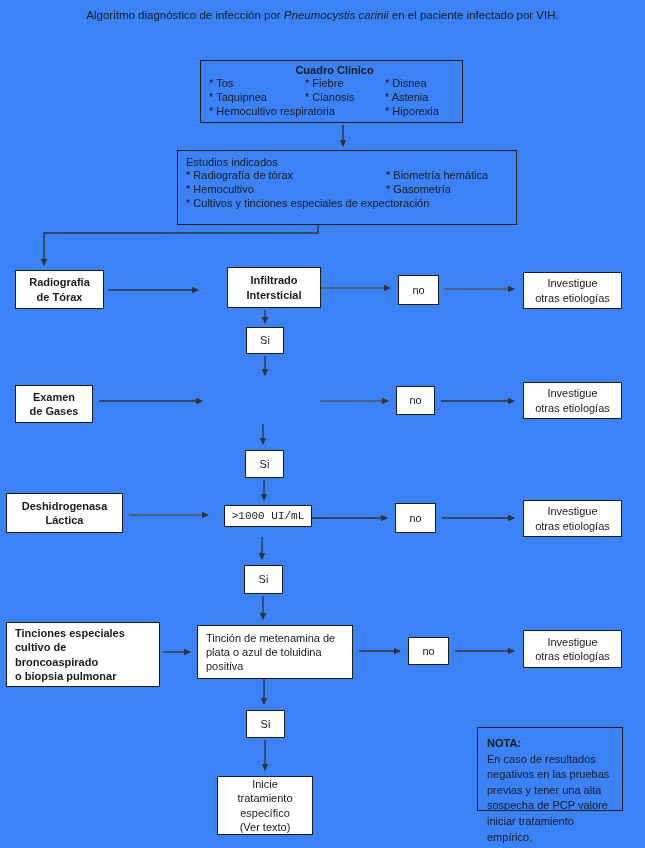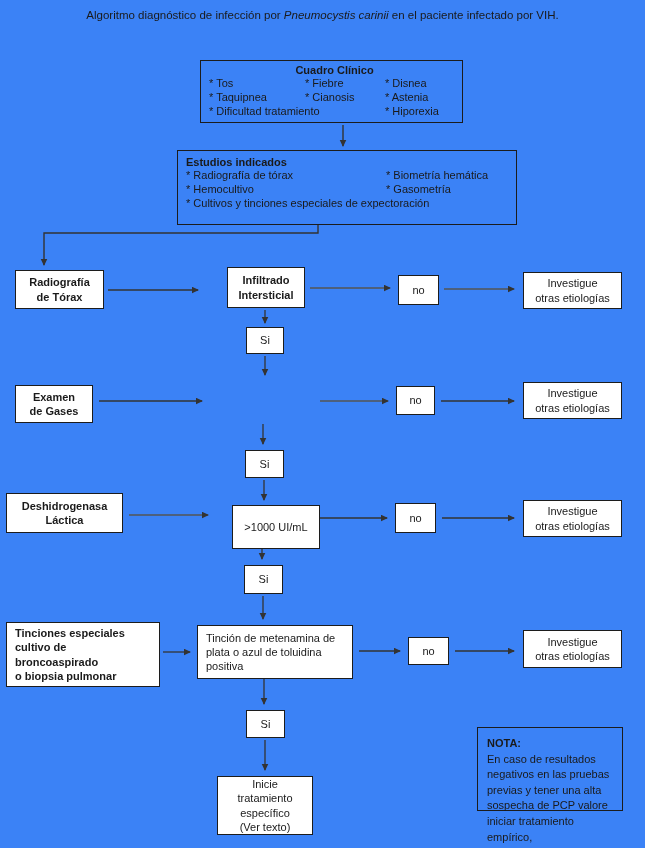--- a/index.html
+++ b/index.html
@@ -55,21 +55,21 @@
     line-height: 1.28;
     text-align: left;
   }
   
   .estudios {
     position: absolute;
     left: 177px; top: 150px; width: 340px; height: 75px;
     box-sizing: border-box; border: 1px solid #1c1c1c;
     font-size: 11px; padding: 5px 4px 0 8px;
   }
-  .estudios-heading { font-weight: bold; }
+  .estudios-heading { font-weight: normal; }
   .estudios-grid {
     display: grid;
     grid-template-columns: 200px 1fr;
     line-height: 1.28;
     text-align: left;
   }
   .span2 { grid-column: 1 / 3; }
   
   .nota {
     position: absolute;
@@ -126,55 +126,55 @@
 
   <div class="cuadro">
     <div class="cuadro-heading">Cuadro Clínico</div>
     <div class="cuadro-grid">
       <span>* Tos</span>
       <span>* Fiebre</span>
       <span>* Disnea</span>
       <span>* Taquipnea</span>
       <span>* Cianosis</span>
       <span>* Astenia</span>
-      <span class="span2">* Dificultad tratamiento</span>
+      <span class="span2">* Hemocultivo respiratoria</span>
       <span>* Hiporexia</span>
     </div>
   </div>
 
   <div class="estudios">
     <div class="estudios-heading">Estudios indicados</div>
     <div class="estudios-grid">
       <span>* Radiografía de tórax</span>
       <span>* Biometría hemática</span>
       <span>* Hemocultivo</span>
       <span>* Gasometría</span>
       <span class="span2">* Cultivos y tinciones especiales de expectoración</span>
     </div>
   </div>
 
   <div class="box bold" style="left:15px; top:270px; width:89px; height:39px;">Radiografía
 de Tórax</div>
-  <div class="box bold" style="left:227px; top:267px; width:78px; height:41px;">Infiltrado
+  <div class="box bold" style="left:227px; top:267px; width:94px; height:41px;">Infiltrado
 Intersticial</div>
   <div class="box" style="left:398px; top:275px; width:41px; height:30px;">no</div>
   <div class="box" style="left:523px; top:272px; width:99px; height:37px;">Investigue
 otras etiologías</div>
   <div class="box" style="left:246px; top:327px; width:38px; height:27px;">Si</div>
 
   <div class="box bold" style="left:15px; top:385px; width:78px; height:38px;">Examen
 de Gases</div>
   <div class="box" style="left:396px; top:386px; width:39px; height:29px;">no</div>
   <div class="box" style="left:523px; top:382px; width:99px; height:37px;">Investigue
 otras etiologías</div>
   <div class="box" style="left:245px; top:450px; width:39px; height:28px;">Si</div>
 
   <div class="box bold" style="left:6px; top:493px; width:117px; height:40px;">Deshidrogenasa
 Láctica</div>
-  <div class="box" style="left:232px; top:505px; width:88px; height:44px;">&gt;1000 UI/mL</div>
+  <div class="box" style="left:224px; top:505px; width:88px; height:22px;font-family:Liberation Mono, monospace;">&gt;1000 UI/mL</div>
   <div class="box" style="left:395px; top:503px; width:41px; height:30px;">no</div>
   <div class="box" style="left:523px; top:500px; width:99px; height:37px;">Investigue
 otras etiologías</div>
   <div class="box" style="left:244px; top:565px; width:39px; height:29px;">Si</div>
 
   <div class="box bold leftalign" style="left:6px; top:622px; width:154px; height:65px;">Tinciones especiales
 cultivo de
 broncoaspirado
 o biopsia pulmonar</div>
   <div class="box leftalign" style="left:197px; top:625px; width:156px; height:54px;">Tinción de metenamina de

